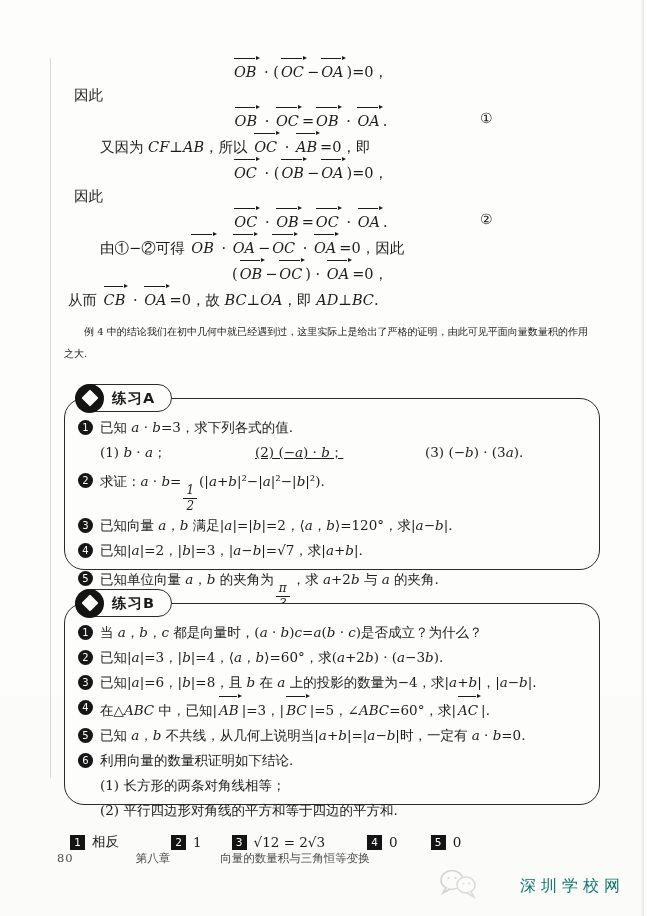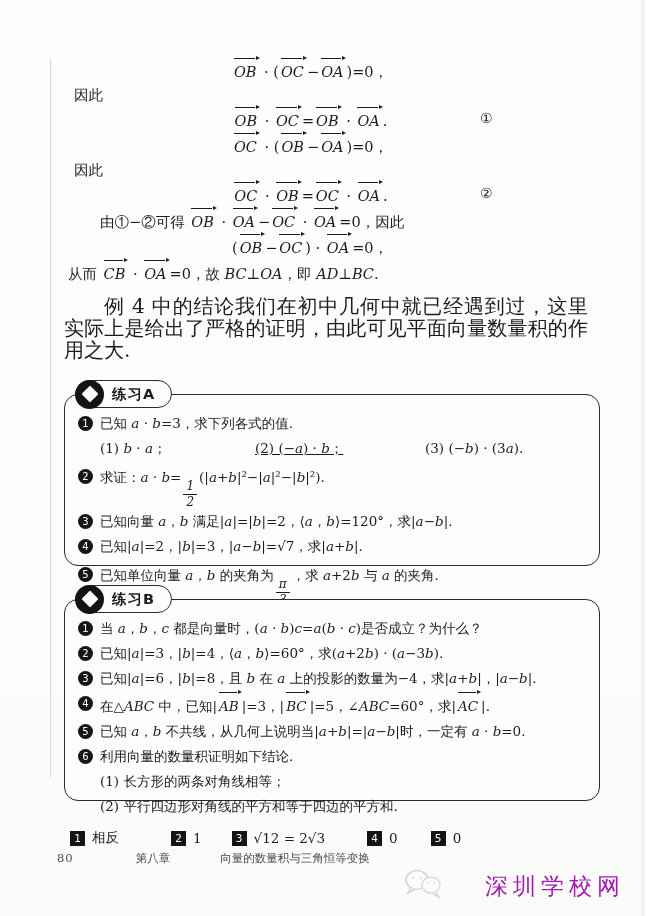--- a/index.html
+++ b/index.html
@@ -23,24 +23,24 @@
   .pline.left2  { padding-left:4px; }
   .pline.indent { padding-left:36px; }
   .eqtag { position:absolute; left:416px; top:0; font-size:14px; }
 
   
   .vec { position:relative; display:inline-block; padding:3px 3px 0 2px; font-style:italic; }
   .vec::before { content:""; position:absolute; top:0; left:2px; right:5px; border-top:1.3px solid #1b1b1b; }
   .vec::after  { content:""; position:absolute; top:-2.5px; right:0; width:0; height:0;
                  border-left:4.5px solid #1b1b1b; border-top:2.5px solid transparent; border-bottom:2.5px solid transparent; }
 
-  .para { margin-top:9px; font-size:20px; line-height:22px; text-align:justify; text-indent:2em; width:524px; }
-
-  
-  .exbox { position:relative; border:1.6px solid #2b2b2b; border-radius:14px;
+  .para { margin-top:9px; font-size:10px; line-height:22px; text-align:justify; text-indent:2em; width:524px; }
+
+  
+  .exbox { position:relative; border:1.6px solid #2b2b2b; border-radius:20px;
            margin-top:33px; padding:17px 10px 8px 13px; width:536px; background:#fdfdfc; }
   .badge { position:absolute; top:-15px; left:11px; display:flex; align-items:center; height:28px;
            border:1.6px solid #2b2b2b; border-radius:15px; background:#fdfdfc; padding:0 16px 0 0; }
   .badge-circle { width:29px; height:29px; margin:-2px 8px -2px -2px; border-radius:50%; background:#141414;
            display:flex; align-items:center; justify-content:center; }
   .badge-diamond { width:12px; height:12px; background:#fdfdfc; transform:rotate(45deg); border-radius:1px; }
   .badge-label { font-size:14.5px; font-weight:bold; letter-spacing:1px;
            font-family:"DejaVu Sans","Liberation Sans",sans-serif; }
 
   .prob { display:flex; align-items:flex-start; font-size:13.5px; line-height:23px; margin-bottom:2px; }
@@ -68,36 +68,37 @@
 
   
   .footer { position:absolute; left:57px; top:851px; display:flex; align-items:baseline;
             font-size:11.5px; color:#4a4a4a;gap:36px; }
   .footer .pageno { margin-right:26px; letter-spacing:1px; }
   .footer .chap { margin-right:14px; }
 
   
   .watermark { position:absolute; right:22px; top:868px; display:flex; align-items:center; color:#c3c3c0; }
   .wm-icon { margin-right:42px; opacity:.85; }
-  .wm-text { font-size:23px; letter-spacing:5px; color:#a21caf; }
+  .wm-text { font-size:16px; letter-spacing:5px; color:#0f766e; }
   i { font-style:italic; }
 </style>
 </head>
 <body>
 
 <div class="page">
   <div class="scan-edge-left"></div>
   <div class="scan-edge-right"></div>
 
   <div class="content">
 
     <div>
       <div class="pline center"><span><span class="vec"><i>OB</i></span> · (<span class="vec"><i>OC</i></span>−<span class="vec"><i>OA</i></span>)=0，</span></div>
       <div class="pline left"><span>因此</span></div>
       <div class="pline center"><span><span class="vec"><i>OB</i></span> · <span class="vec"><i>OC</i></span>=<span class="vec"><i>OB</i></span> · <span class="vec"><i>OA</i></span>.</span><span class="eqtag">①</span></div>
+      <div class="pline indent"><span>又因为 <i>CF</i>⊥<i>AB</i>，所以 <span class="vec"><i>OC</i></span> · <span class="vec"><i>AB</i></span>=0，即</span></div>
       <div class="pline center"><span><span class="vec"><i>OC</i></span> · (<span class="vec"><i>OB</i></span>−<span class="vec"><i>OA</i></span>)=0，</span></div>
       <div class="pline left"><span>因此</span></div>
       <div class="pline center"><span><span class="vec"><i>OC</i></span> · <span class="vec"><i>OB</i></span>=<span class="vec"><i>OC</i></span> · <span class="vec"><i>OA</i></span>.</span><span class="eqtag">②</span></div>
       <div class="pline indent"><span>由①−②可得 <span class="vec"><i>OB</i></span> · <span class="vec"><i>OA</i></span>−<span class="vec"><i>OC</i></span> · <span class="vec"><i>OA</i></span>=0，因此</span></div>
       <div class="pline center"><span>(<span class="vec"><i>OB</i></span>−<span class="vec"><i>OC</i></span>) · <span class="vec"><i>OA</i></span>=0，</span></div>
       <div class="pline left2"><span>从而 <span class="vec"><i>CB</i></span> · <span class="vec"><i>OA</i></span>=0，故 <i>BC</i>⊥<i>OA</i>，即 <i>AD</i>⊥<i>BC</i>.</span></div>
       <div class="para">例 4 中的结论我们在初中几何中就已经遇到过，这里实际上是给出了严格的证明，由此可见平面向量数量积的作用之大.</div>
     </div>
 
     <div class="exbox" style="height:172px;">

